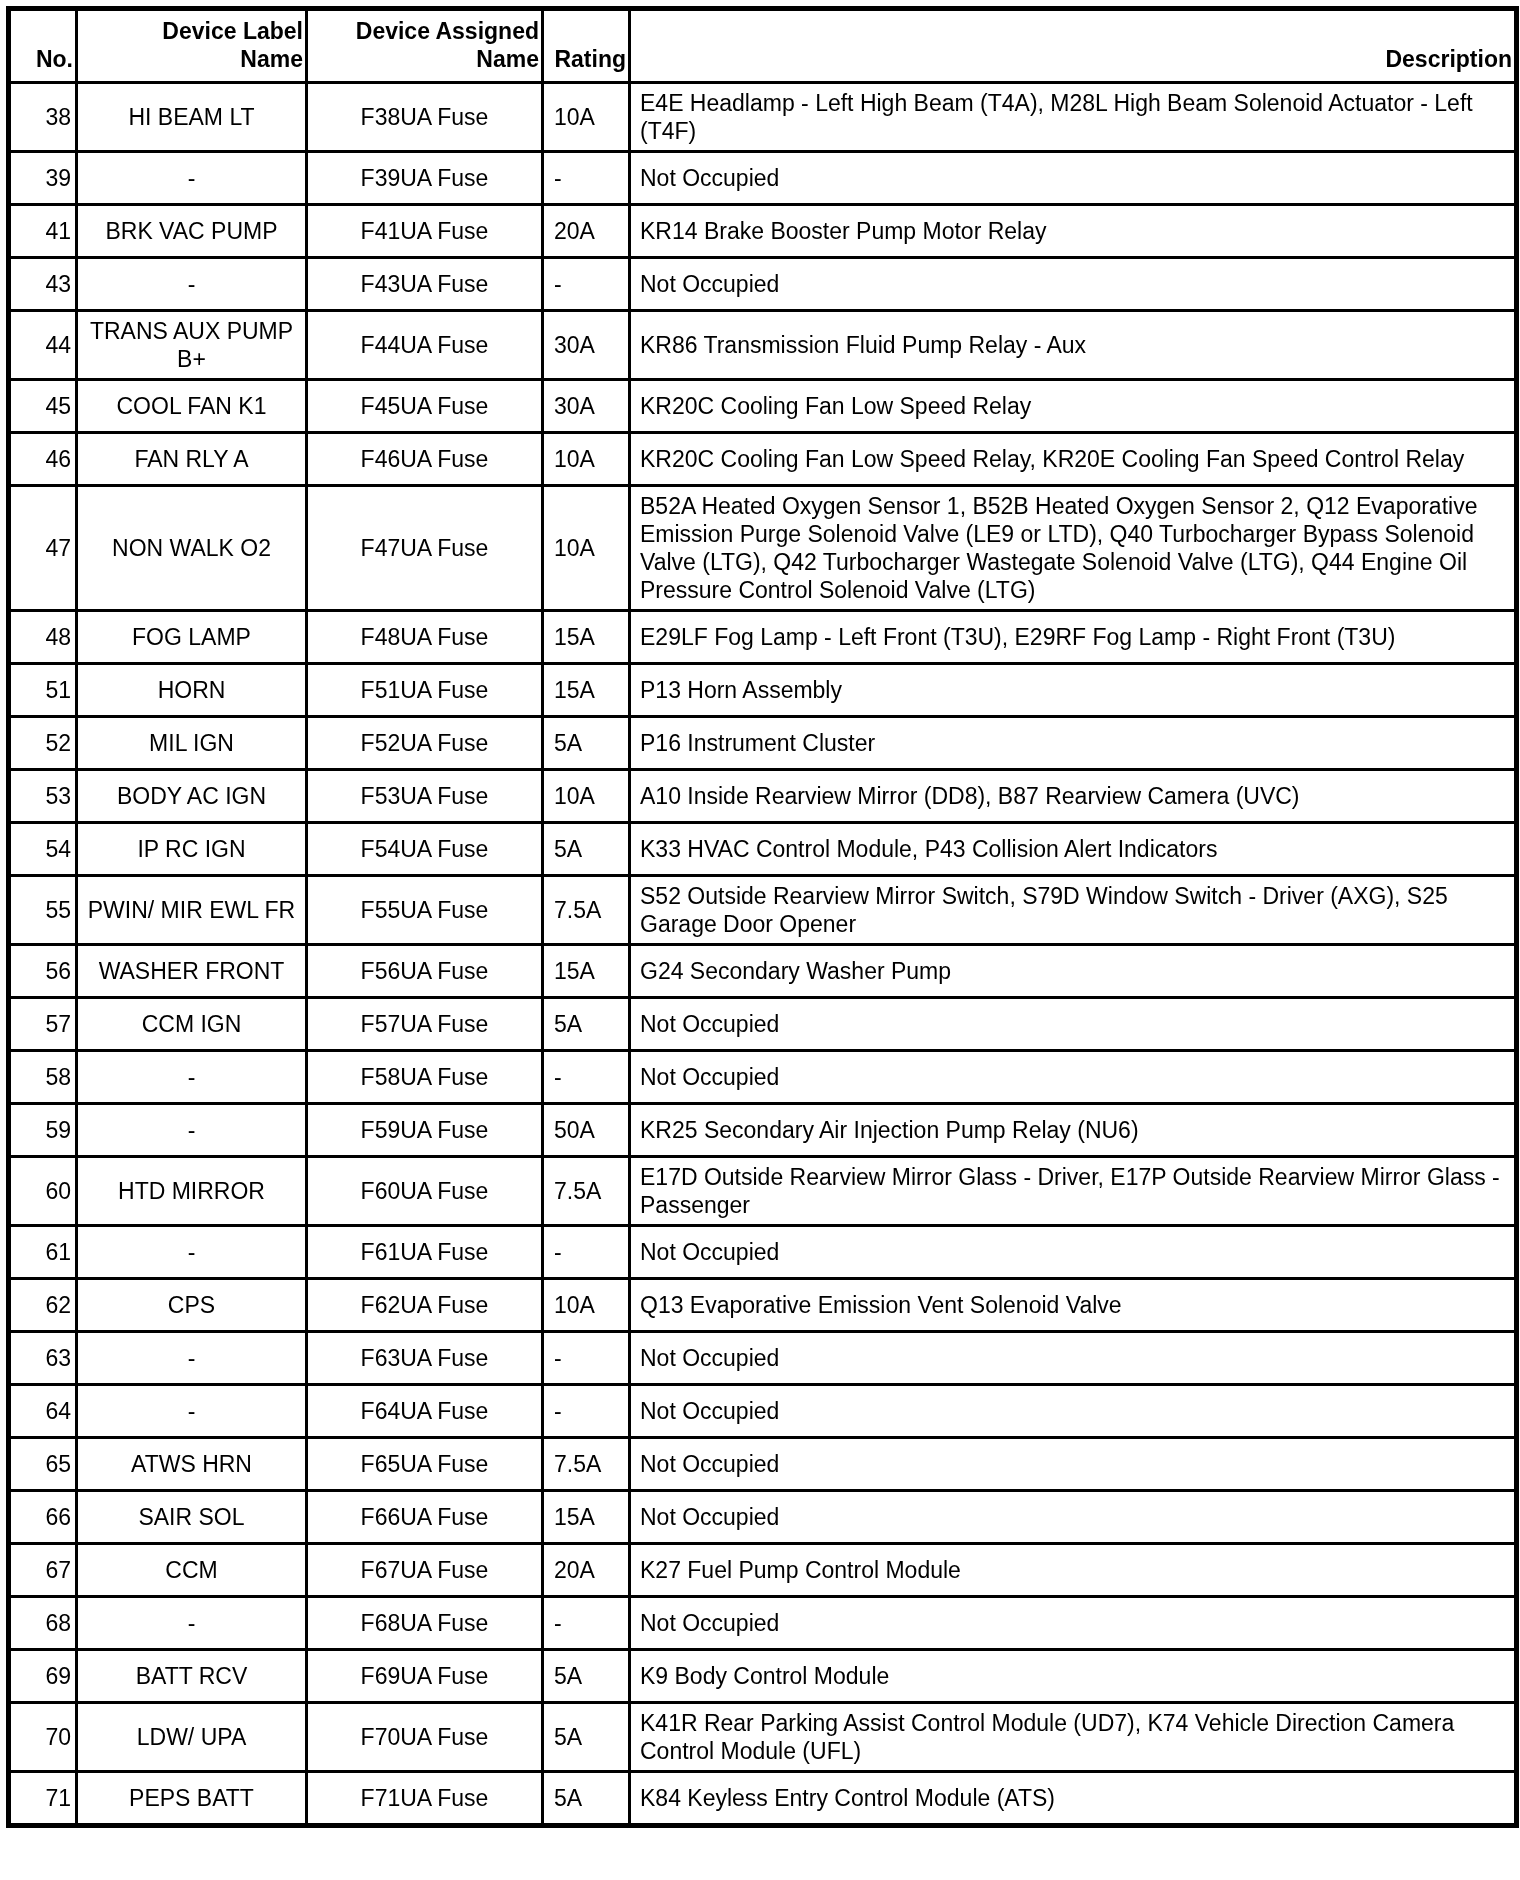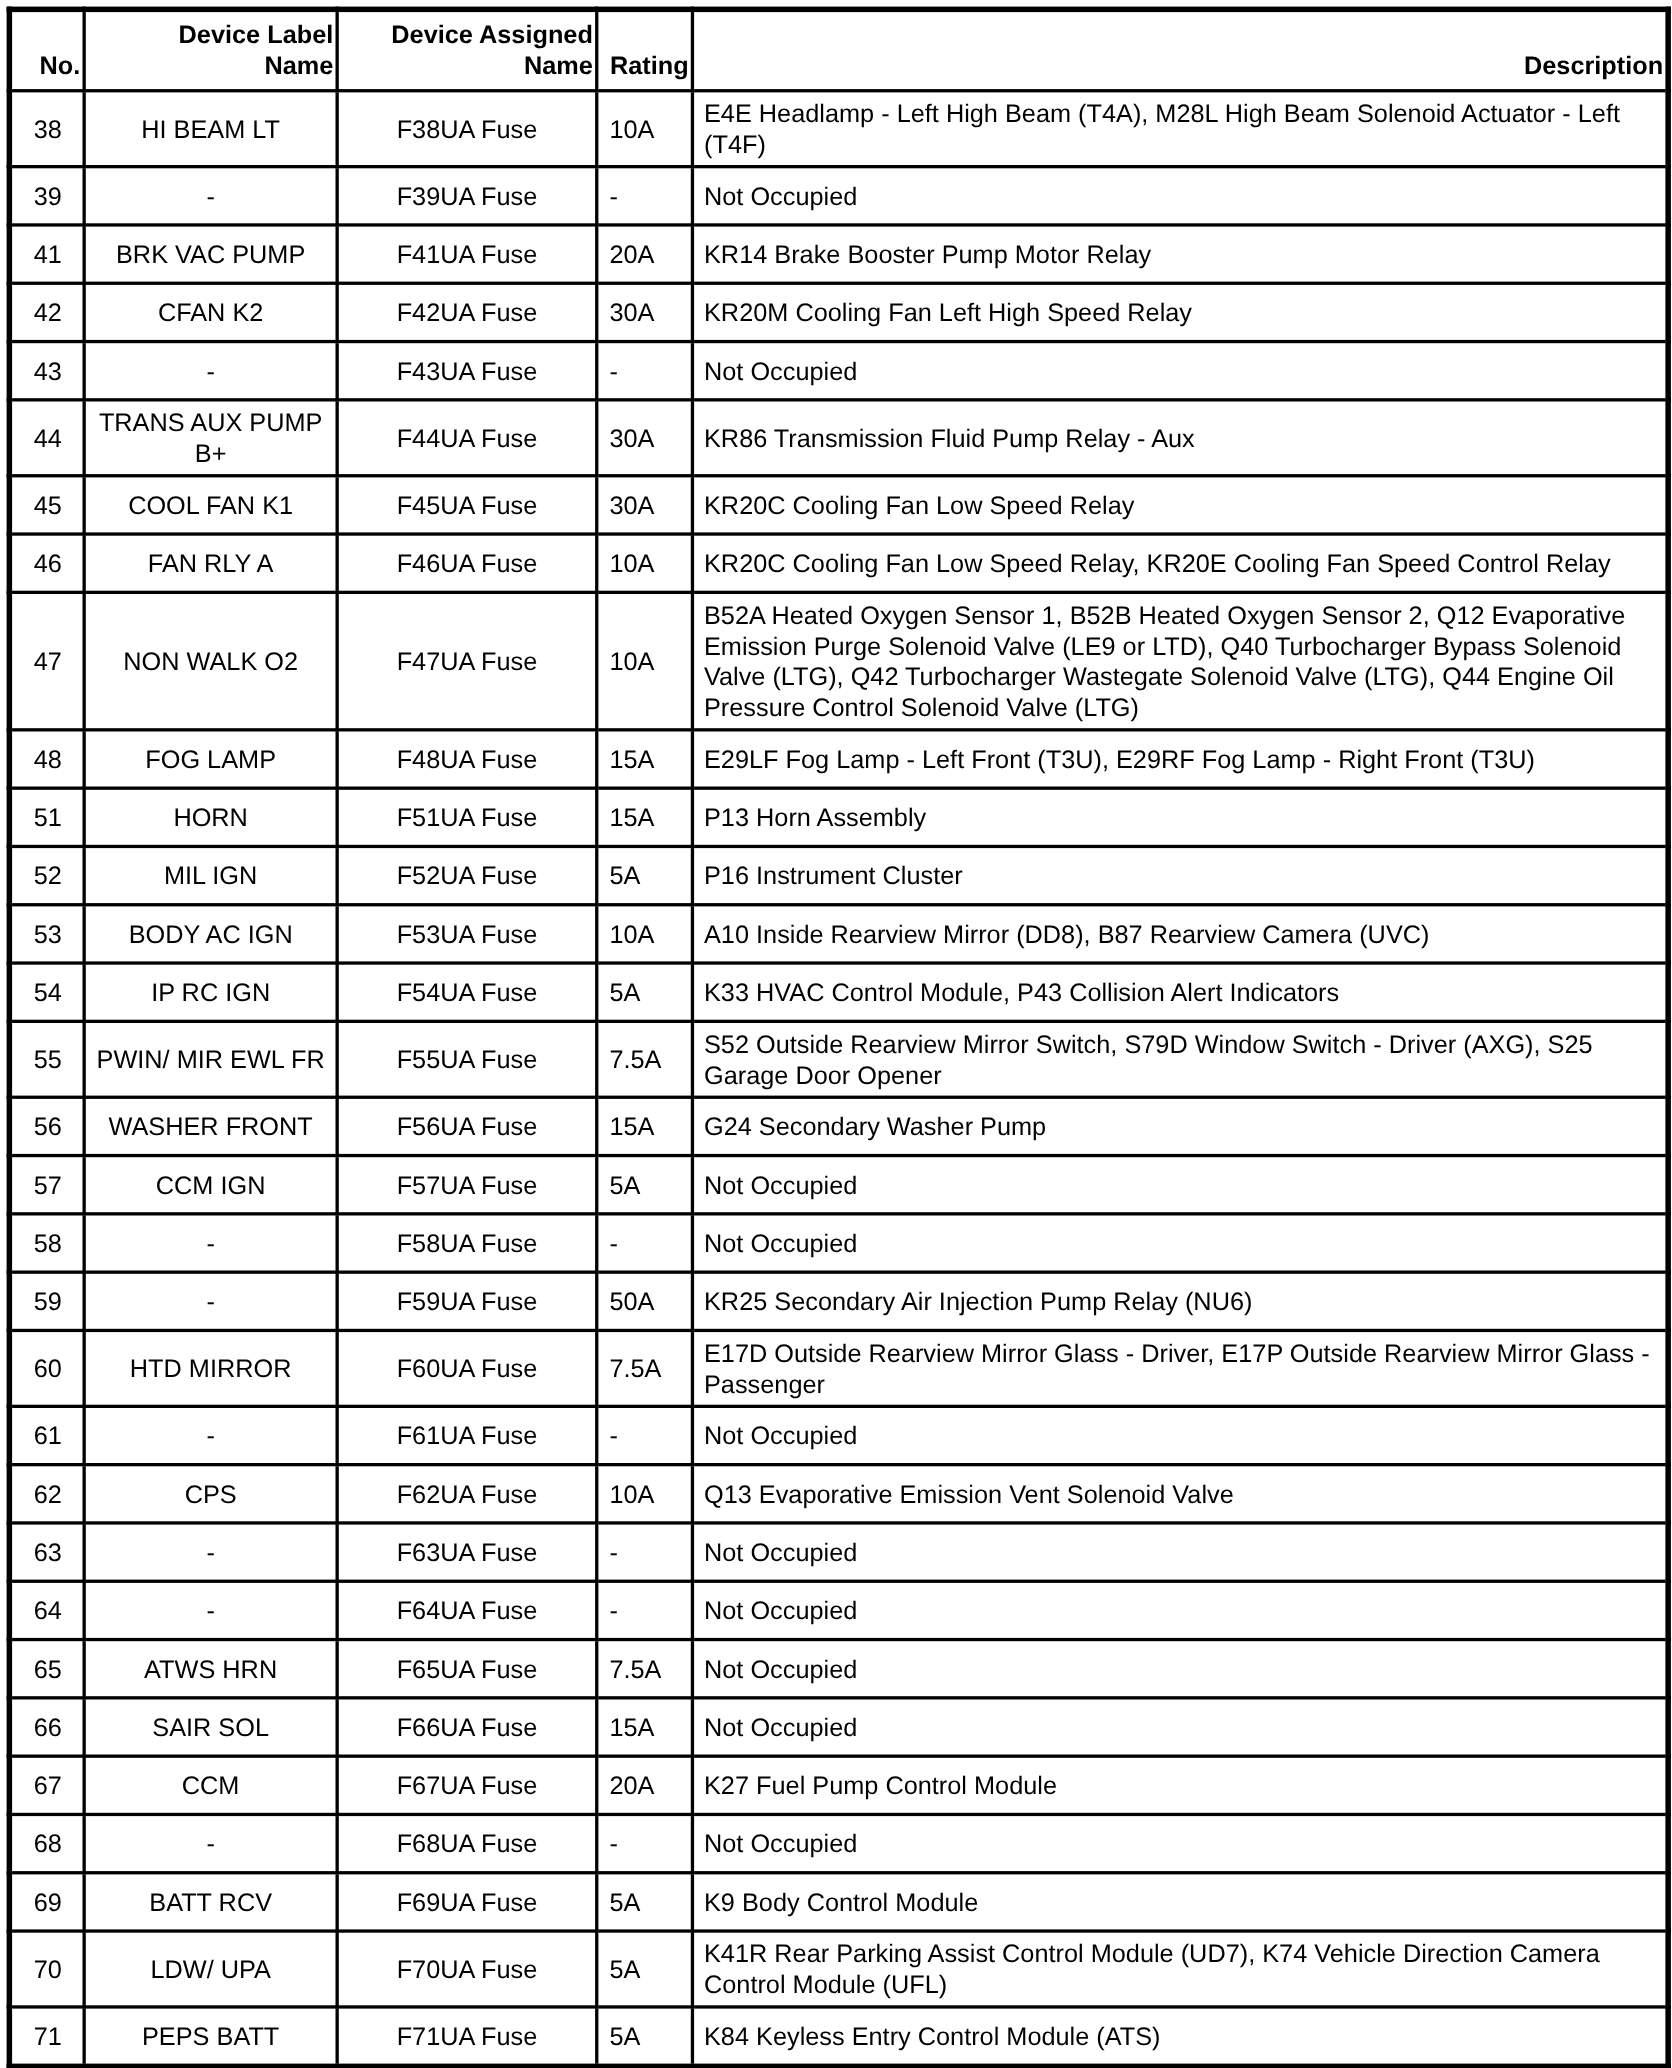--- a/index.html
+++ b/index.html
@@ -47,21 +47,21 @@
   .fuse-table th.col-label .th-inner,
   .fuse-table th.col-assigned .th-inner {
     max-width: 205px;
   }
   .fuse-table td {
     vertical-align: middle;
     height: 40px;
     padding: 5px 4px;
   }
   .fuse-table td.col-no {
-    text-align: center;
+    text-align: right;
     padding-left: 5px;
   }
   .fuse-table td.col-label,
   .fuse-table td.col-assigned {
     text-align: center;
   }
   .fuse-table td.col-rating {
     text-align: left;
     padding-left: 10px;
   }
@@ -106,27 +106,20 @@
         <td class="col-desc">Not Occupied</td>
       </tr>
       <tr>
         <td class="col-no">41</td>
         <td class="col-label">BRK VAC PUMP</td>
         <td class="col-assigned">F41UA Fuse</td>
         <td class="col-rating">20A</td>
         <td class="col-desc">KR14 Brake Booster Pump Motor Relay</td>
       </tr>
       <tr>
-        <td class="col-no">42</td>
-        <td class="col-label">CFAN K2</td>
-        <td class="col-assigned">F42UA Fuse</td>
-        <td class="col-rating">30A</td>
-        <td class="col-desc">KR20M Cooling Fan Left High Speed Relay</td>
-      </tr>
-      <tr>
         <td class="col-no">43</td>
         <td class="col-label">-</td>
         <td class="col-assigned">F43UA Fuse</td>
         <td class="col-rating">-</td>
         <td class="col-desc">Not Occupied</td>
       </tr>
       <tr>
         <td class="col-no">44</td>
         <td class="col-label">TRANS AUX PUMP B+</td>
         <td class="col-assigned">F44UA Fuse</td>

